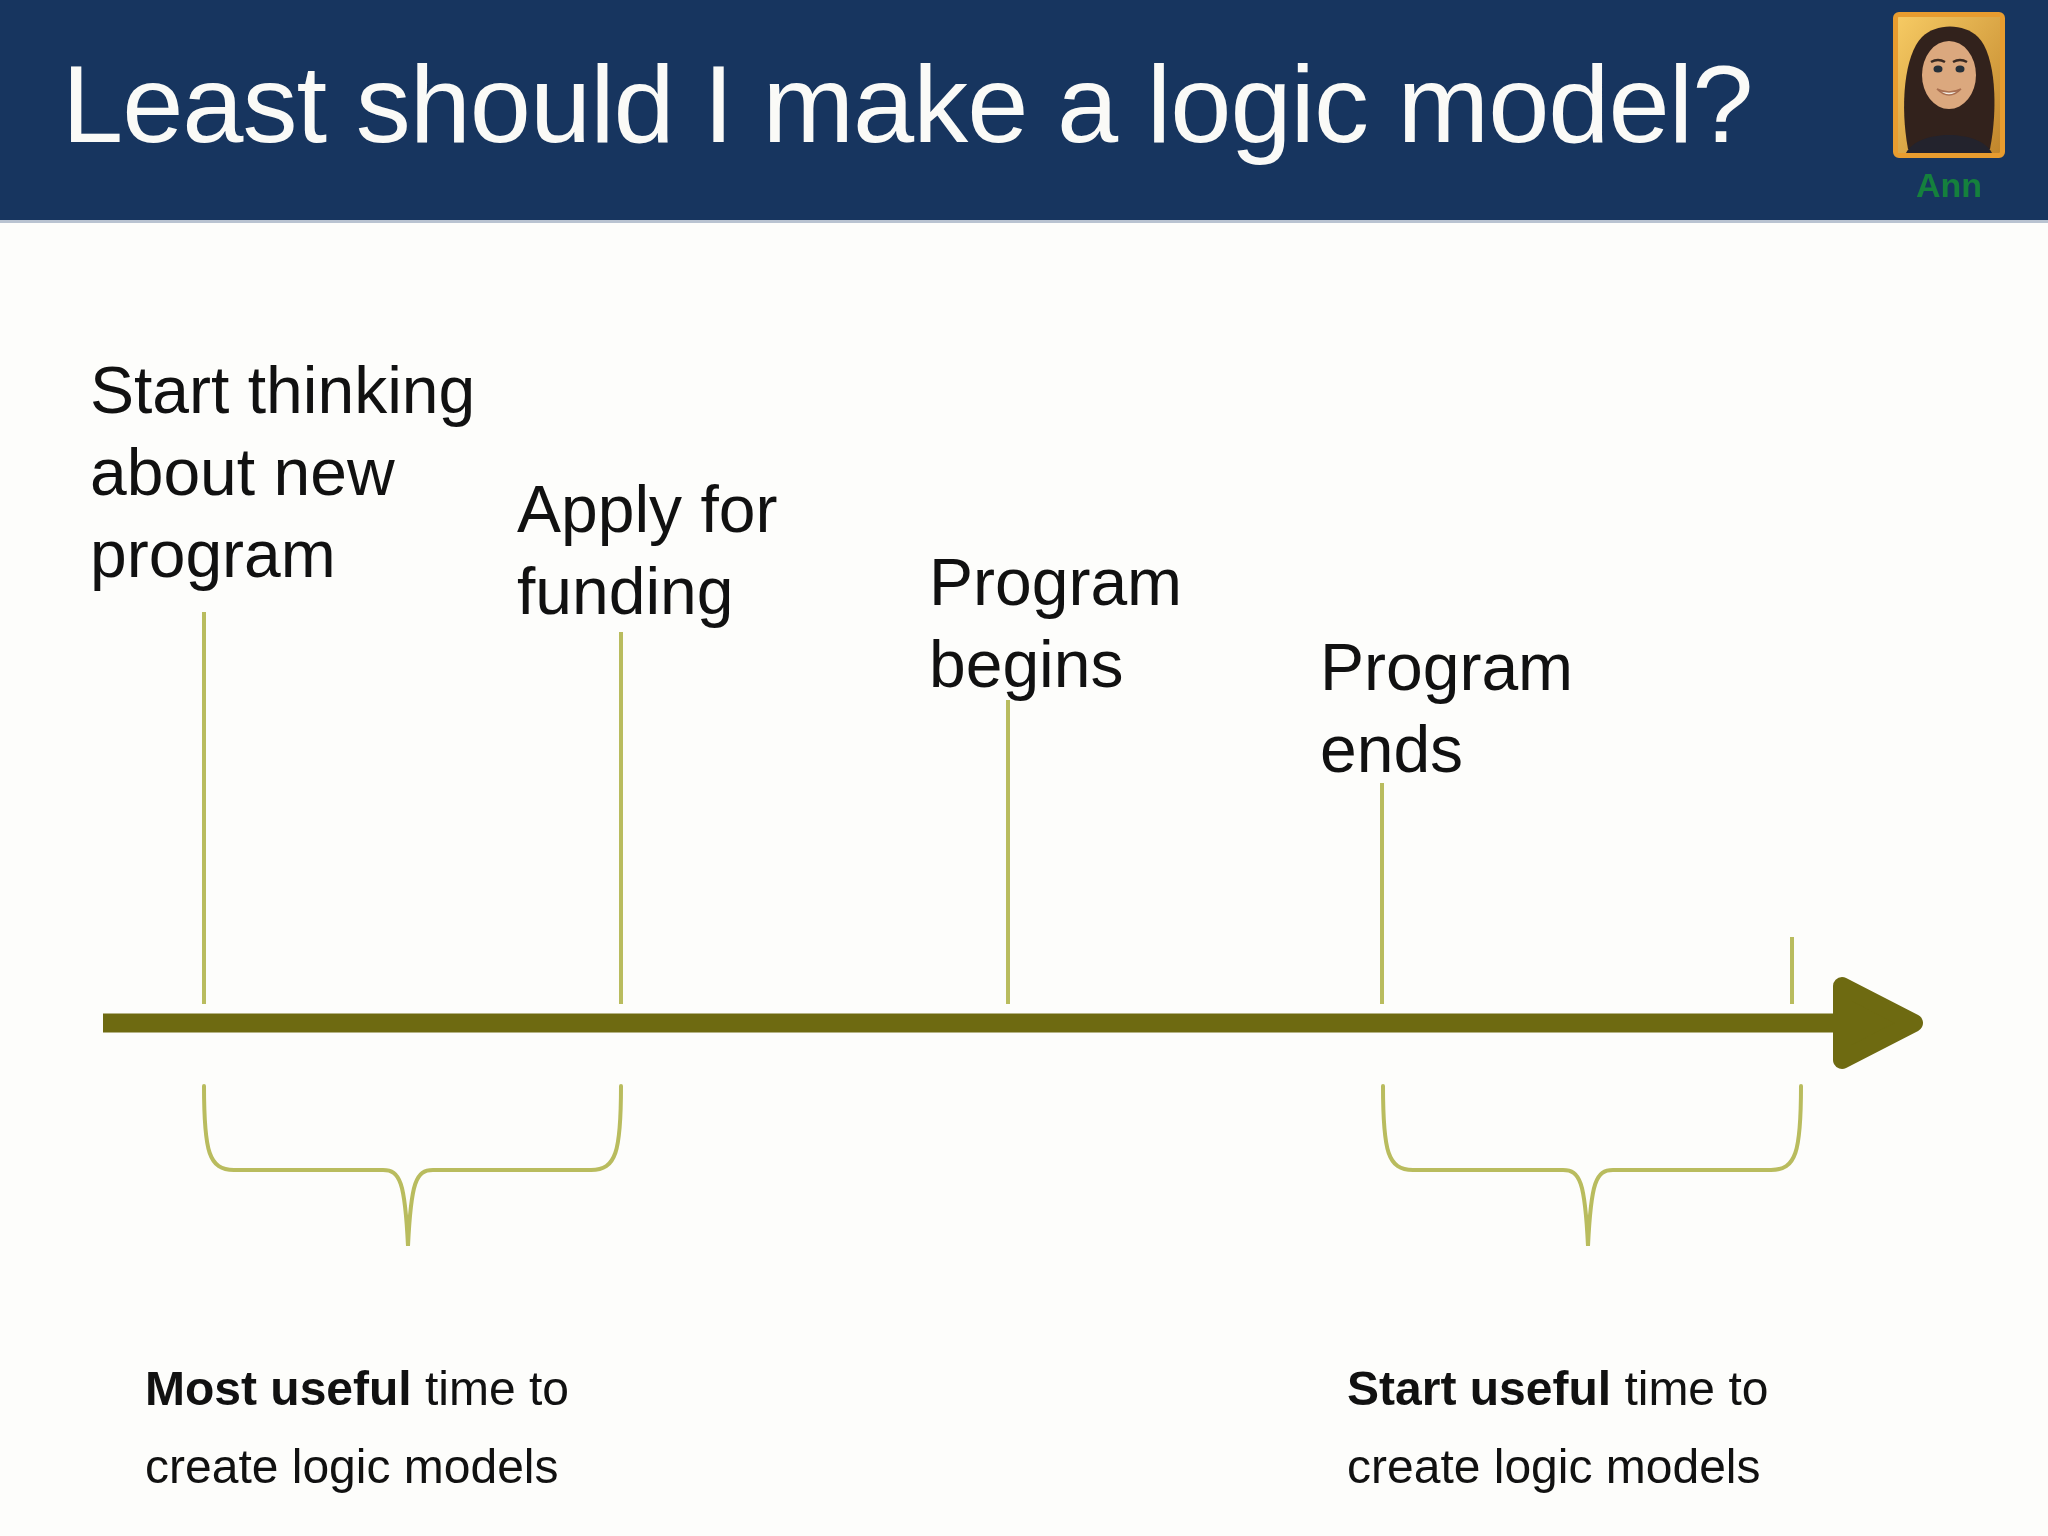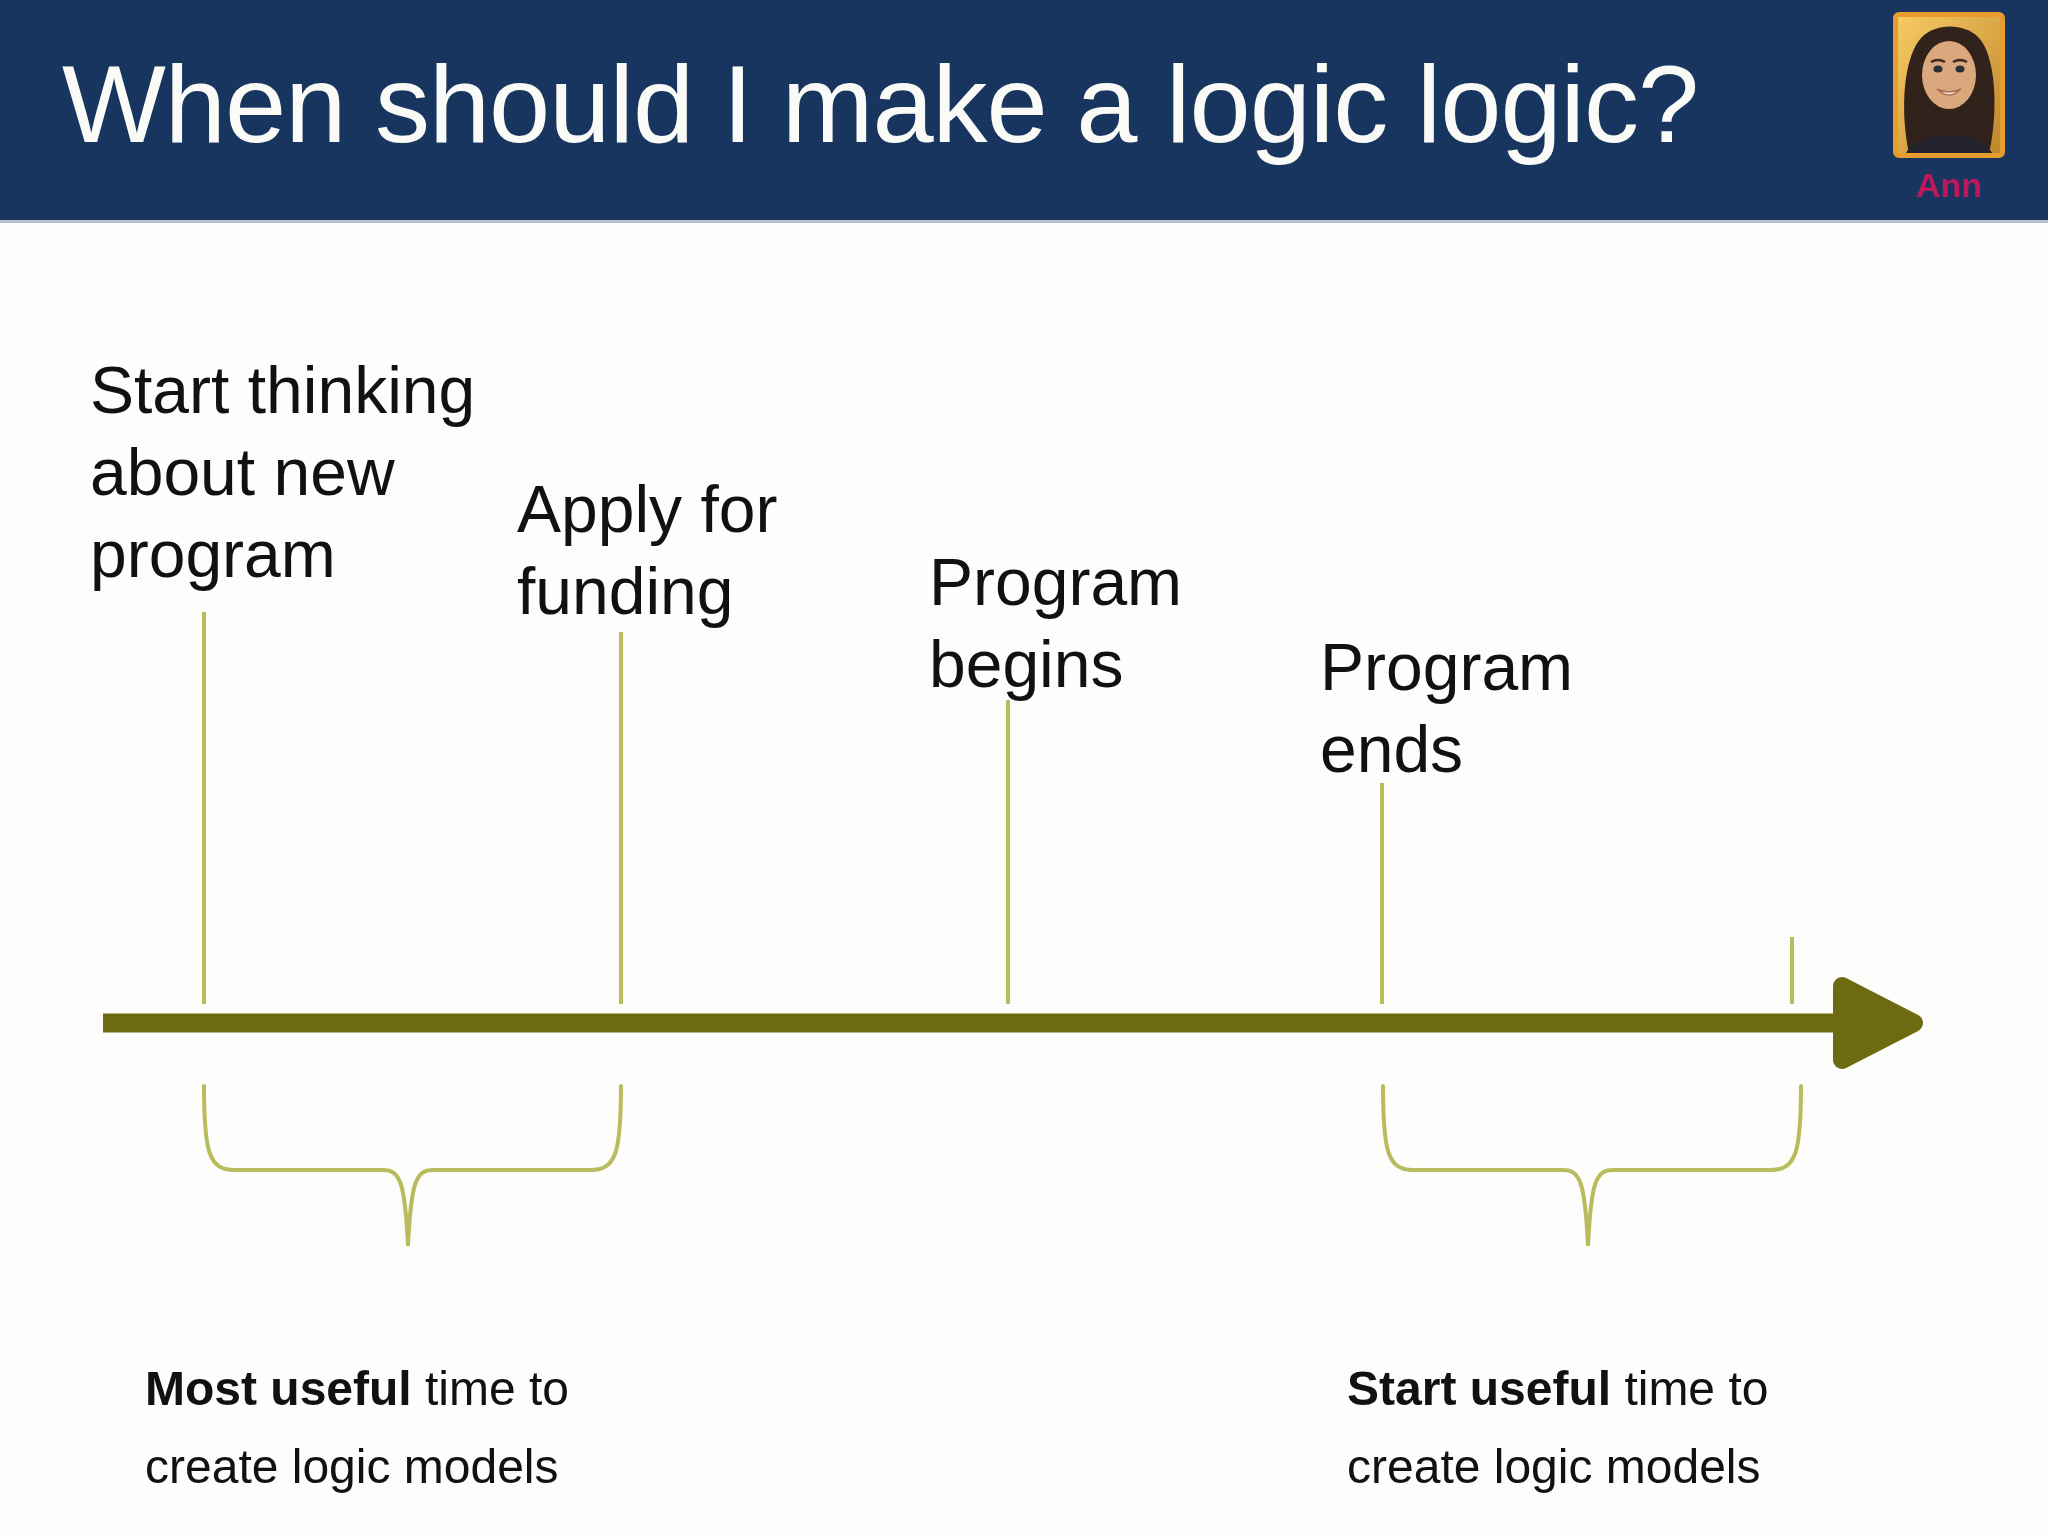--- a/index.html
+++ b/index.html
@@ -27,21 +27,21 @@
   
   .presenter { position:absolute; left:1893px; top:12px; width:112px; }
   .photo {
     box-sizing:border-box; width:112px; height:146px;
     border:5px solid #e89c2f; border-radius:6px; overflow:hidden;
     background:#e2b04a;
   }
   .photo svg { display:block; }
   .pname {
     width:112px; text-align:center; margin-top:8px;
-    font-size:34px; font-weight:700; color:#be185d;
+    font-size:34px; font-weight:700; color:#15803d;
   }
 
   
   .evt {
     position:absolute; color:#111111;
     font-size:66px; line-height:82px; white-space:pre-line;
   }
   .evt1 { left:90px;   top:349px; }
   .evt2 { left:517px;  top:468px; }
   .evt3 { left:929px;  top:541px; }
@@ -59,21 +59,21 @@
   .caption .b { font-weight:700; }
   .caption-left  { left:145px;  top:1272px; }
   .caption-right { left:1347px; top:1272px; }
 </style>
 </head>
 <body>
 
 <div class="slide">
 
   <header class="titlebar">
-    <h1 class="slide-title">When should I make a logic logic?</h1>
+    <h1 class="slide-title">Least should I make a logic model?</h1>
   </header>
 
   <div class="presenter">
     <div class="photo">
       <svg width="102" height="136" viewBox="0 0 102 136">
         <defs>
           <linearGradient id="bgGold" x1="0" y1="0" x2="1" y2="1">
             <stop offset="0" stop-color="#f6ca63"></stop>
             <stop offset="1" stop-color="#c1862c"></stop>
           </linearGradient>

